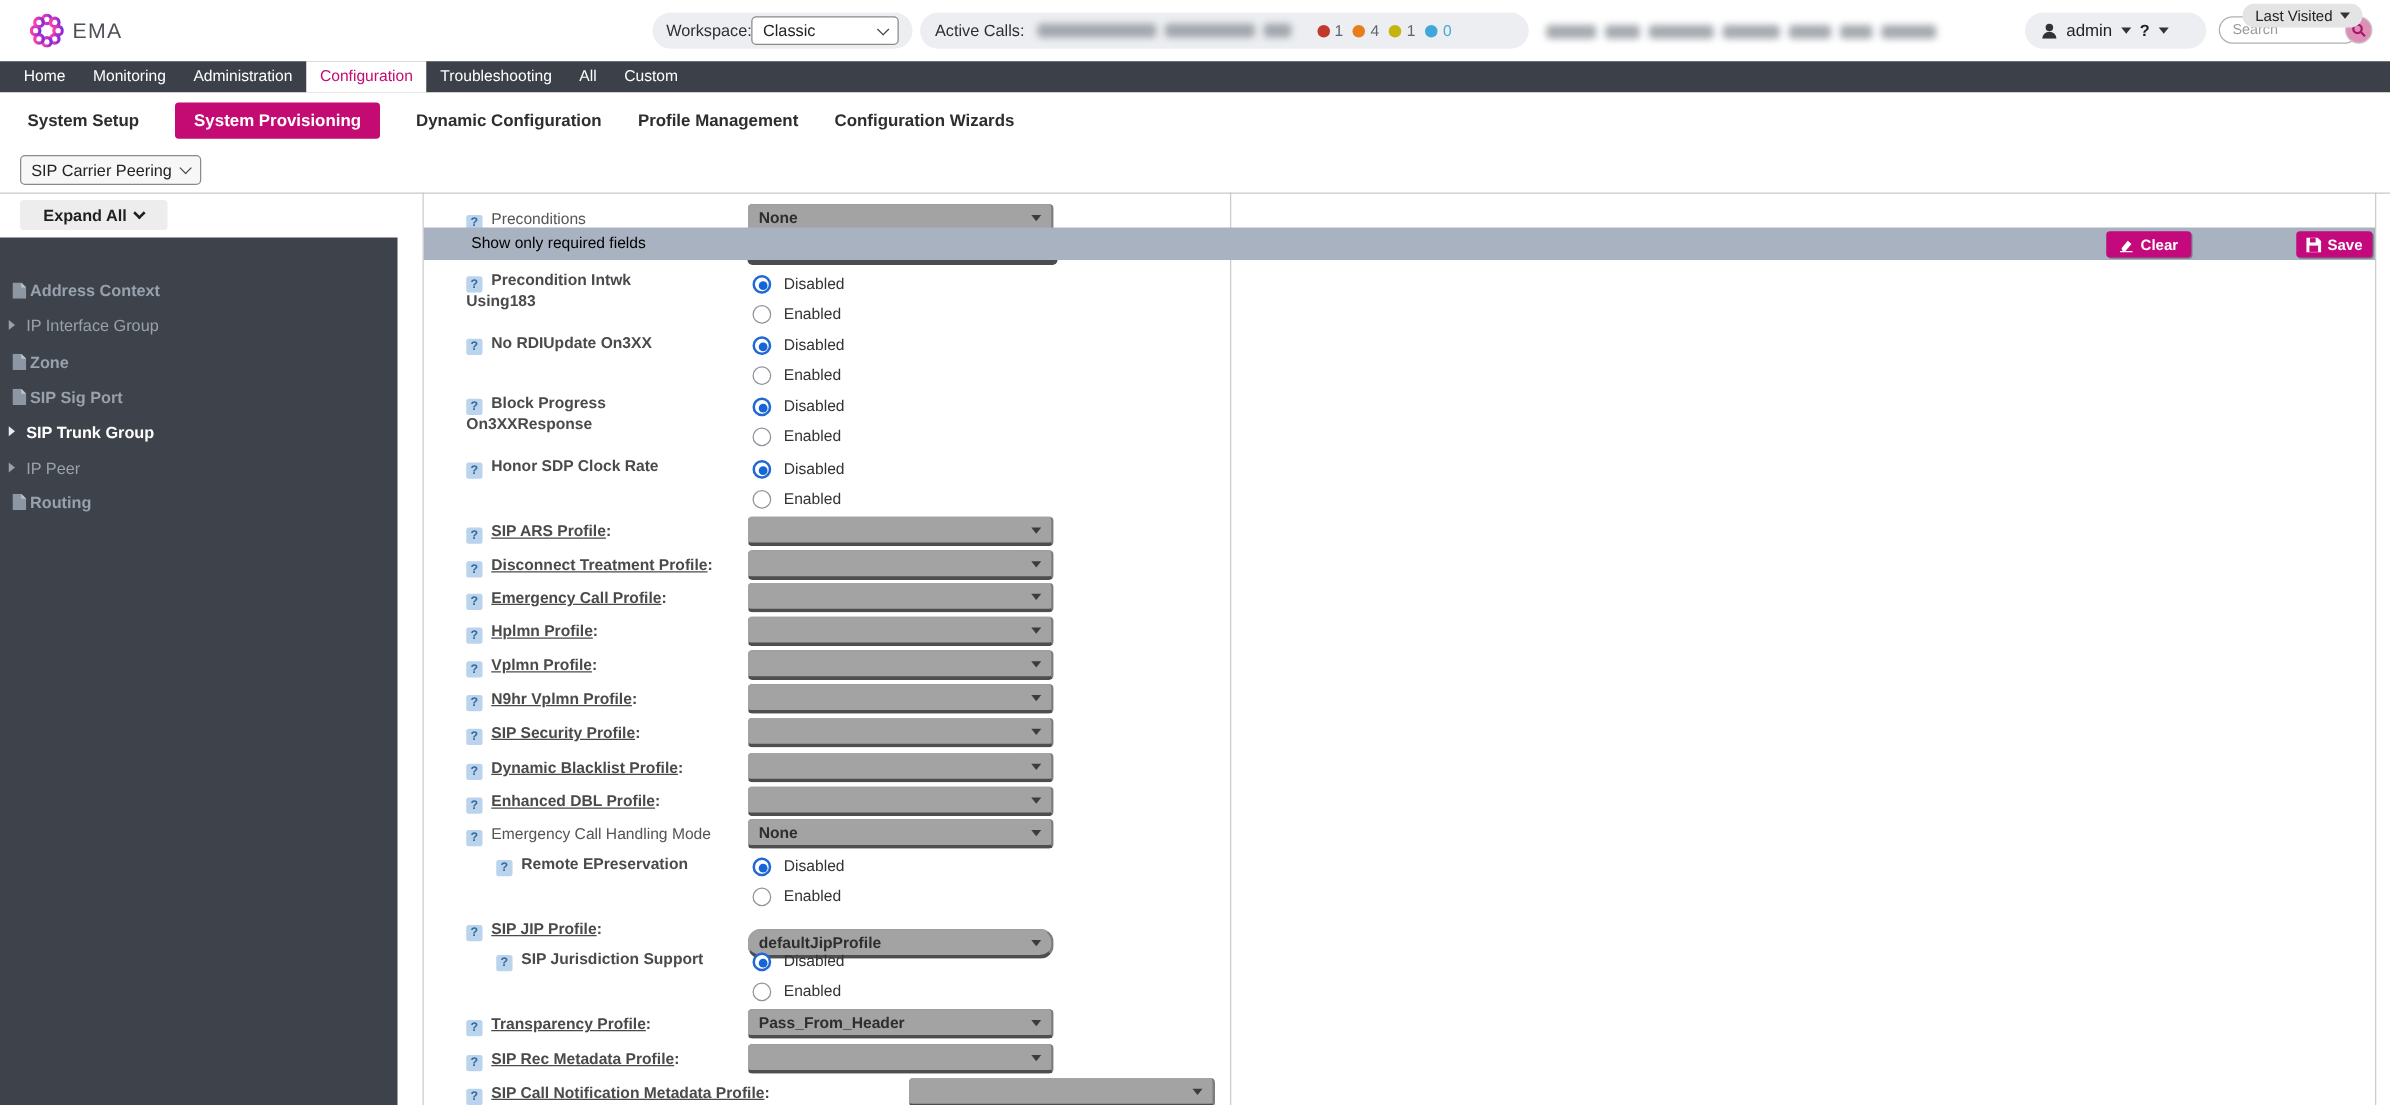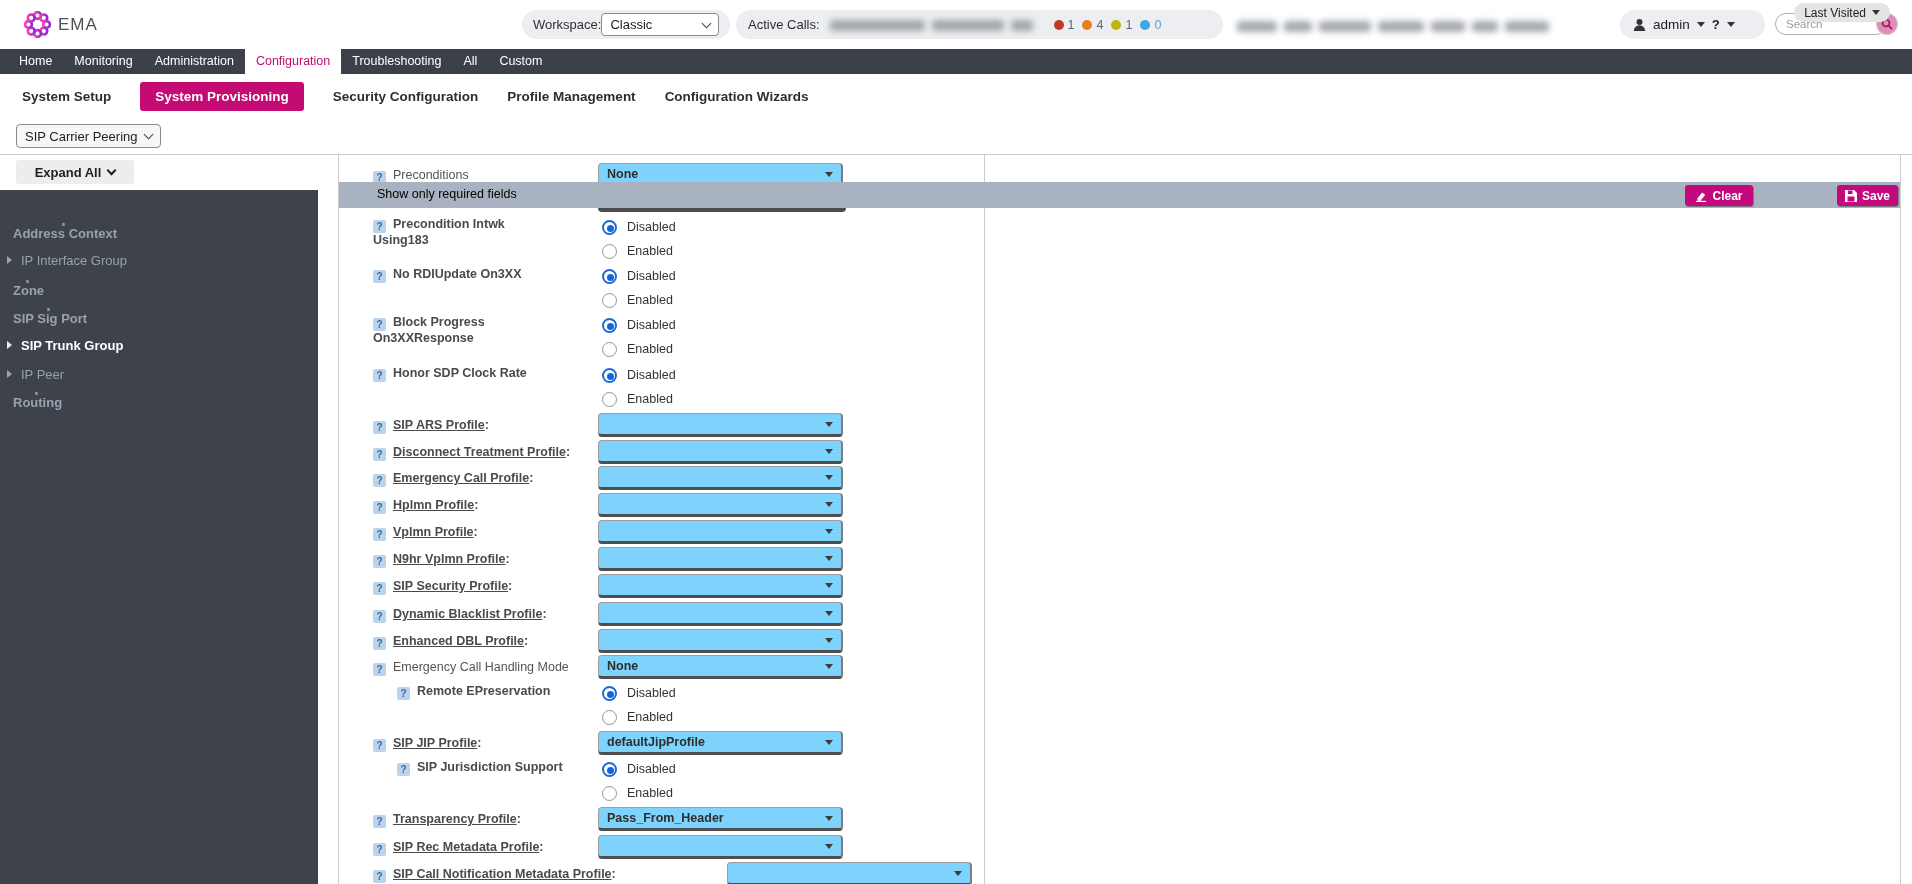--- a/index.html
+++ b/index.html
@@ -35,40 +35,40 @@
   .subtab.active { background:#c30b73; color:#fff; padding:7px 15px; border-radius:3px; }
 
   #scope-select { position:absolute; left:16px; top:124px; height:24px; background:#f7f7f7; border:1px solid #8a8a8a; border-radius:4px; display:flex; align-items:center; gap:8px; padding:0 8px; font-size:13px; color:#222; cursor:pointer; }
 
   #hline { position:absolute; left:0; top:154px; width:1912px; height:1px; background:#c9c9c9; }
 
   
   #expand-all { position:absolute; left:16px; top:160px; width:118px; height:24px; background:#ededed; border-radius:3px; display:flex; align-items:center; justify-content:center; gap:7px; font-size:13px; font-weight:bold; color:#1f1f1f; cursor:pointer; }
   #sidebar-panel { position:absolute; left:0; top:190px; width:318px; height:694px; background:#3e434b; }
   .tree-item { position:absolute; left:0; height:18px; display:flex; align-items:center; color:#98a1ac; font-size:13px; cursor:pointer; white-space:nowrap; }
-  .tree-item.boldlbl { font-weight:bold;flex-direction:column; }
+  .tree-item.boldlbl { font-weight:bold; }
   .tree-item.selected { color:#fff; font-weight:bold; }
   .tri-right { width:0; height:0; border-top:4px solid transparent; border-bottom:4px solid transparent; border-left:5px solid #98a1ac; }
   .tree-item.selected .tri-right { border-left-color:#e9ecef; }
 
   
   .vline { position:absolute; top:154px; width:1px; height:730px; background:#cccccc; }
 
   
   #req-bar { position:absolute; left:339px; top:182px; width:1561px; height:26px; background:#a8b2c1; z-index:5; }
   #req-link { position:absolute; left:38px; top:5px; font-size:12.5px; color:#000000; cursor:pointer; }
   .bar-btn { position:absolute; top:3px; height:21px; background:#c4097c; border-radius:3px; color:#fff; font-size:12px; font-weight:bold; display:flex; align-items:center; justify-content:center; gap:5px; cursor:pointer; box-shadow:1px 1px 0 rgba(60,60,60,.45); }
 
   
   .row { position:absolute; z-index:1; }
   .lblblock { position:absolute; left:0; top:0; line-height:14px; font-size:12.5px; color:#4a4a4a; font-weight:bold; }
   .lblblock.reg { font-weight:normal; color:#555; }
   .help-ic { display:inline-block; width:13px; height:13px; background:#b9d4ec; color:#39699c; font-size:10px; font-weight:bold; text-align:center; line-height:13px; border-radius:2px; margin-right:7px; vertical-align:-2px; }
   .lbl-u { text-decoration:underline; }
-  .combo { position:absolute; width:245px; height:24px; background:#7dd3fc; border:1px solid #9e9e9e; border-bottom:3px solid #4e4e4e; border-right:2px solid #7d7d7d; border-radius:4px; display:flex; align-items:center; justify-content:space-between; padding:0 8px; cursor:pointer; }
+  .combo { position:absolute; width:245px; height:24px; background:#a3a3a3; border:1px solid #9e9e9e; border-bottom:3px solid #4e4e4e; border-right:2px solid #7d7d7d; border-radius:4px; display:flex; align-items:center; justify-content:space-between; padding:0 8px; cursor:pointer; }
   .combo .val { font-size:12.5px; font-weight:bold; color:#2e2e2e; }
   .combo .tri-down { border-top-color:#3c3c3c; }
   .radio { position:absolute; width:15px; height:15px; border-radius:50%; border:1px solid #8f959b; background:#fff; cursor:pointer; }
   .radio.sel { border:2px solid #2268d5; }
   .radio.sel::after { content:""; position:absolute; left:2.5px; top:2.5px; width:7px; height:7px; border-radius:50%; background:#1466d8; }
   .optlbl { position:absolute; font-size:12.5px; color:#333; line-height:15px; }
   #precond-edge { position:absolute; left:598px; top:208px; width:248px; height:4px; background:#4c4c4c; border-radius:0 0 4px 4px; z-index:1; }
 </style>
 </head>
 <body>
@@ -163,21 +163,21 @@
     <div class="nav-item">Custom</div>
   </div>
 <div id="last-visited">
   <span>Last Visited</span>
   <span class="tri-down"></span>
 </div>
 
 <div id="subnav">
     <div class="subtab">System Setup</div>
     <div class="subtab active">System Provisioning</div>
-    <div class="subtab">Security Configuration</div>
+    <div class="subtab">Dynamic Configuration</div>
     <div class="subtab">Profile Management</div>
     <div class="subtab">Configuration Wizards</div>
   </div>
 
 <div id="scope-select">
   <span>SIP Carrier Peering</span>
   <span class="chev"></span>
 </div>
 
 <div id="hline"></div>
@@ -341,21 +341,21 @@
     </div>
     <div class="row" style="left: 373px; top: 684px; padding-left: 24px;">
       <div class="lblblock" style="width: 240px; top: 0px; position: relative;"><span class="help-ic">?</span><span>Remote EPreservation</span></div>
       <div class="radio sel" style="left: 229px; top: 2px;"></div>
       <span class="optlbl" style="left: 254px; top: 2px;">Disabled</span>
       <div class="radio" style="left: 229px; top: 26px;"></div>
       <span class="optlbl" style="left: 254px; top: 26px;">Enabled</span>
     </div>
     <div class="row" style="left: 373px; top: 731px;">
       <div class="lblblock" style="width: 240px; top: 5px; position: relative;"><span class="help-ic">?</span><span class="lbl-u">SIP JIP Profile</span><span>:</span></div>
-      <div class="combo" style="left: 225px; top: 0px;">
+      <div class="combo" style="left: 225px; top: 12px; border-radius: 11px;">
         <span class="val">defaultJipProfile</span>
         <span class="tri-down"></span>
       </div>
     </div>
     <div class="row" style="left: 373px; top: 760px;">
       <div class="lblblock" style="width: 240px; top: 0px; position: relative; padding-left: 24px;"><span class="help-ic">?</span><span>SIP Jurisdiction Support</span></div>
       <div class="radio sel" style="left: 229px; top: 2px;"></div>
       <span class="optlbl" style="left: 254px; top: 2px;">Disabled</span>
       <div class="radio" style="left: 229px; top: 26px;"></div>
       <span class="optlbl" style="left: 254px; top: 26px;">Enabled</span>

